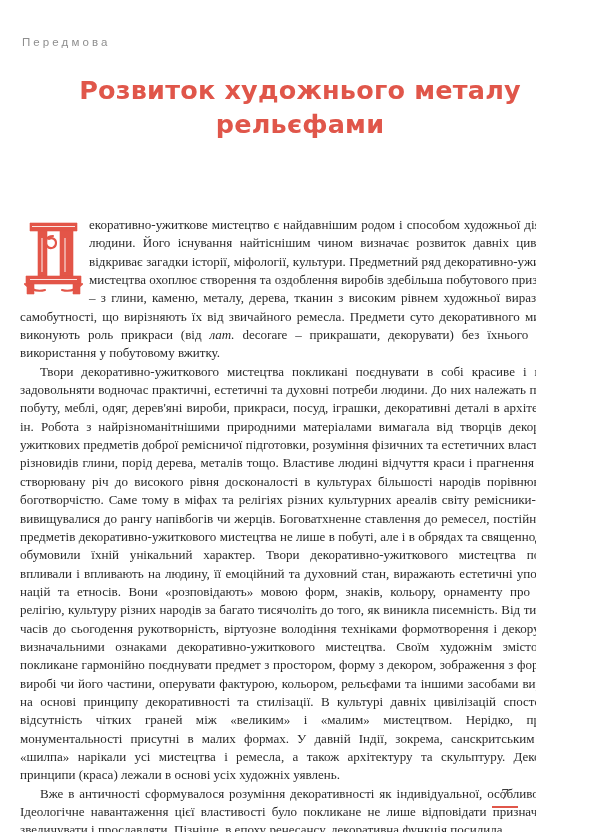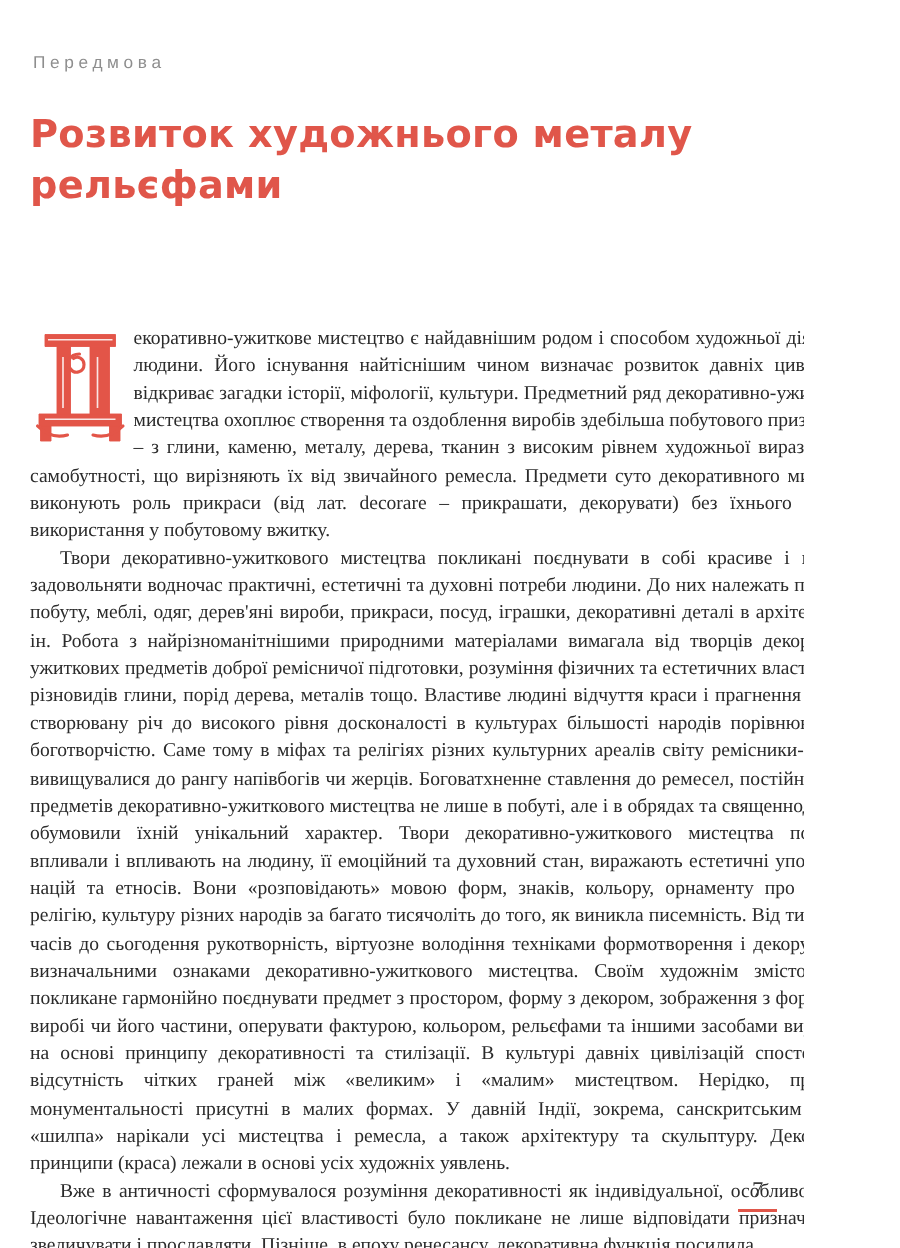--- a/index.html
+++ b/index.html
@@ -37,21 +37,21 @@
     left: 20px;
     top: 56px;
     width: 560px;
     font-family: "DejaVu Sans", "Liberation Sans", sans-serif;
     font-weight: 700;
     font-size: 25.5px;
     line-height: 34px;
     letter-spacing: 0.2px;
     color: #e0564a;
   }
-  .title span { display: block; white-space: nowrap; }
+  .title span { display: block; white-space: nowrap; text-align: center; }
   .title .line2 { letter-spacing: -0.1px; }
 
   
   .body {
     position: absolute;
     left: 20px;
     top: 216px;
     width: 562px;
     font-size: 13.05px;
     line-height: 18.35px;
@@ -71,21 +71,21 @@
   }
   .dropcap svg { display: block; }
 
   p.para {
     margin: 0;
     text-indent: 20px;
   }
   p.para.first { text-indent: 0; }
   p.para + p.para { margin-top: 0; }
 
-  .lat { }
+  .lat { font-style: italic; }
 
   
   .folio {
     position: absolute;
     right: 18px;
     bottom: 24px;
     text-align: center;
     width: 26px;
   }
   .folio-num {

